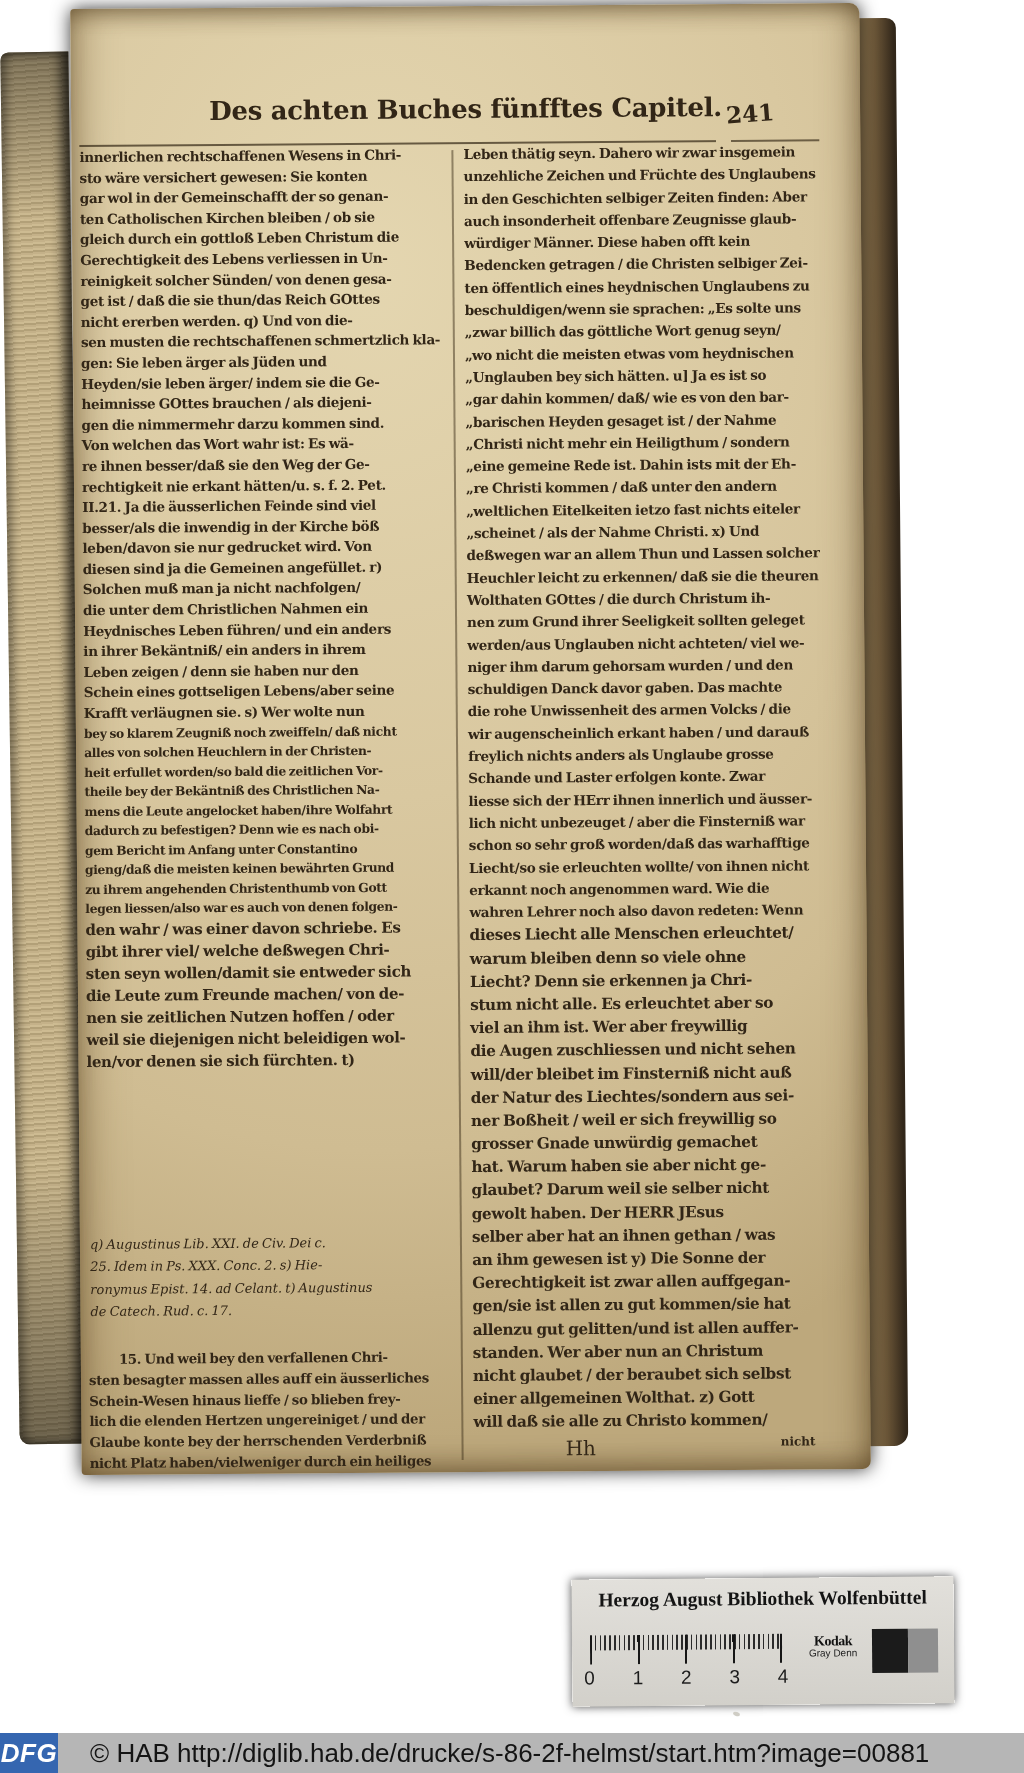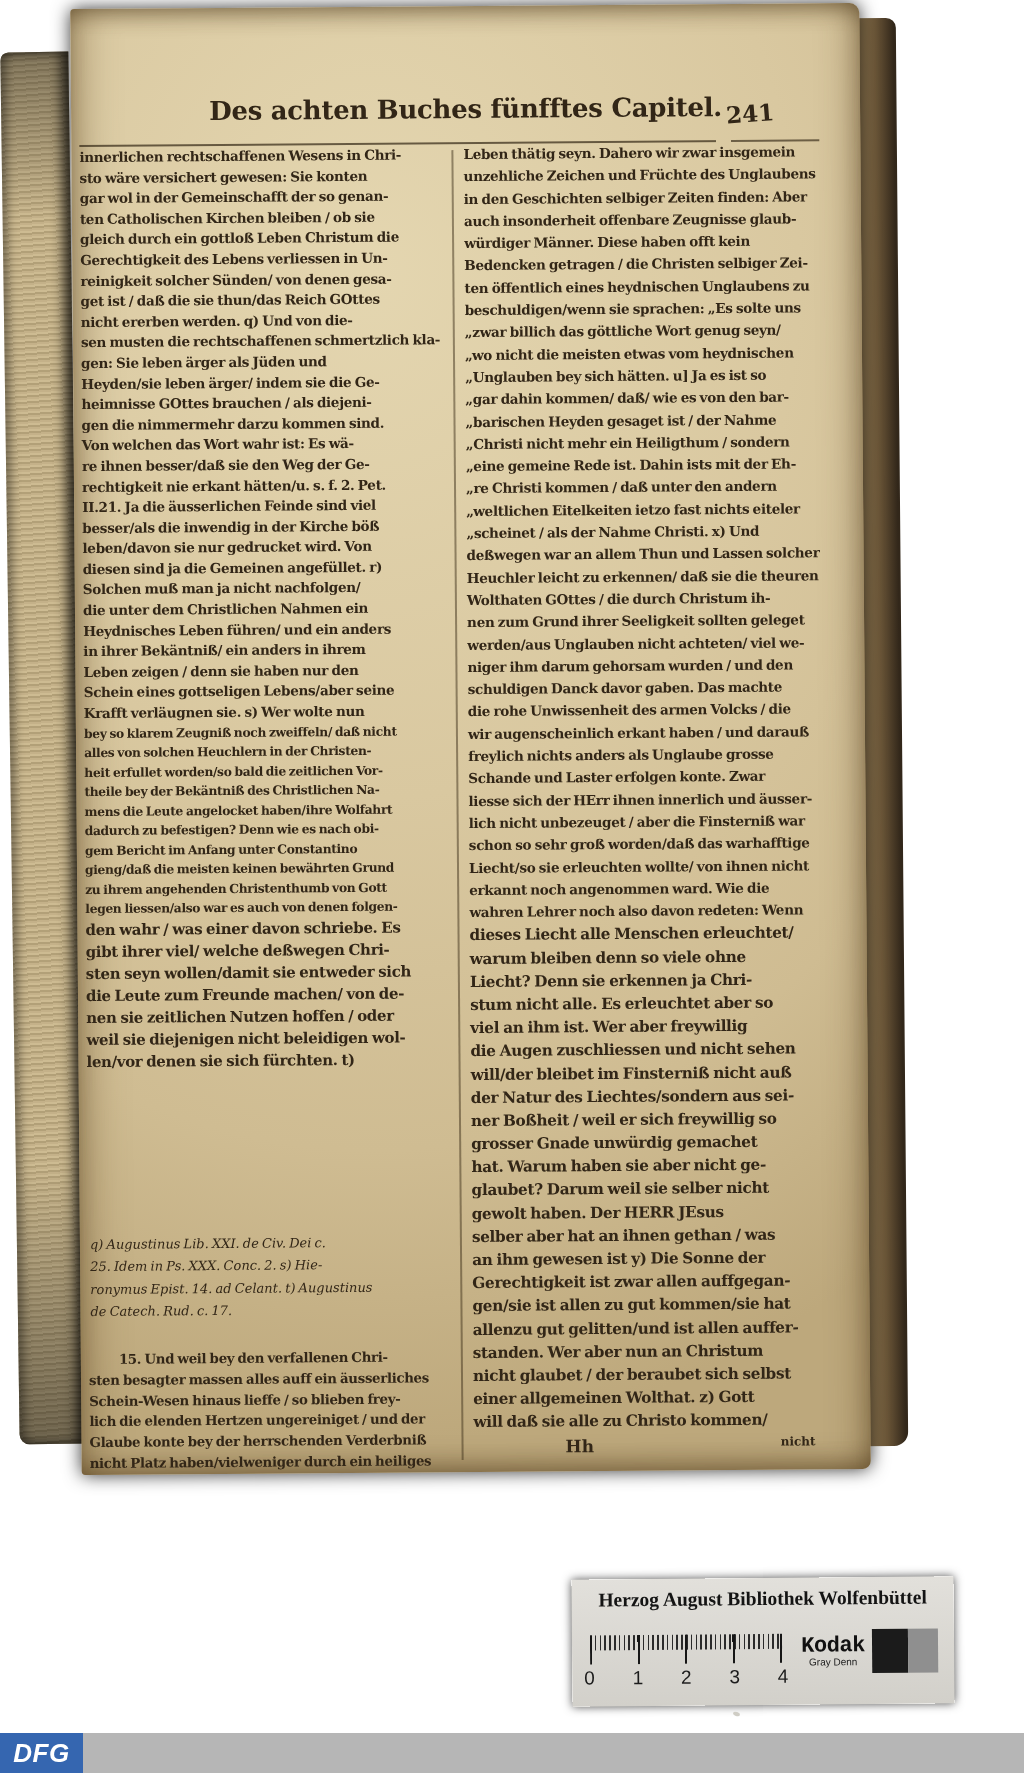--- a/index.html
+++ b/index.html
@@ -41,42 +41,42 @@
   .lc-s .tline{height:19.5px;font-size:12.3px;}
   .lc-l .tline{height:22px;font-size:15px;}
   .rc-a .tline{height:22.3px;font-size:13.6px;}
   .rc-l .tline{height:23.2px;font-size:15.3px;}
   .footnotes{position:absolute;left:10px;top:1228px;width:368px;font-family:"DejaVu Serif",serif;}
   .footnotes .tline{height:22.3px;font-size:13px;font-weight:normal;font-style:italic;letter-spacing:0;}
   .section15{position:absolute;left:8px;top:1342px;width:368px;}
   .section15 .tline{height:20.8px;font-size:13.4px;}
   .section15 .tline:first-child{text-indent:30px;}
   .sig-row{display:flex;align-items:flex-start;padding-left:92px;height:26px;}
-  .sig-mark{font-size:17px;font-weight:bold;}
+  .sig-mark{font-size:20px;font-weight:normal;}
   .catchword{margin-left:auto;margin-right:14px;font-size:12px;font-weight:bold;}
   
   .calib{position:absolute;left:572px;top:1578px;width:382px;height:127px;
     background:linear-gradient(180deg,#e2e0db,#d2d0ca);transform:rotate(-0.5deg);
     box-shadow:0 0 10px rgba(0,0,0,.7);}
   .calib-title{position:absolute;top:10px;left:0;width:100%;text-align:center;
     font-family:"Liberation Serif",serif;font-weight:bold;font-size:19.5px;color:#141414;}
   .ruler-minor{position:absolute;left:18px;top:56px;width:192px;height:15px;
     background:repeating-linear-gradient(90deg,#2b2b2b 0 1.6px,transparent 1.6px 4.8px);}
   .ruler-major{position:absolute;left:18px;top:56px;width:194px;height:29px;
     background:repeating-linear-gradient(90deg,#161616 0 2.2px,transparent 2.2px 47.5px);}
   .ruler-nums{position:absolute;left:12px;top:88px;width:204px;display:flex;justify-content:space-between;}
   .rnum{font-family:"Liberation Sans",sans-serif;font-size:19px;color:#1c1c1c;}
   .kodak{position:absolute;left:224px;top:56px;width:74px;text-align:center;}
-  .kodak-word{font-family:Liberation Mono, monospace;font-weight:bold;font-size:22px;color:#111;letter-spacing:-0.5px;}
+  .kodak-word{font-family:Liberation Serif, serif;font-weight:bold;font-size:14px;color:#111;letter-spacing:-0.5px;}
   .kodak-sub{font-family:"Liberation Sans",sans-serif;font-size:10px;color:#222;margin-top:-2px;}
   .patch-black{position:absolute;left:300px;top:52px;width:36px;height:44px;background:#1b1b1b;}
   .patch-gray{position:absolute;left:336px;top:52px;width:30px;height:44px;background:#8f8f8f;}
   
   .footer{position:absolute;left:0;bottom:0;width:1024px;height:40px;background:#b6b6b6;display:flex;align-items:center;}
-  .dfg{width:83px;height:40px;background:#3566b0;display:flex;align-items:center;justify-content:center;flex:0 0 auto;}
+  .dfg{width:58px;height:40px;background:#3566b0;display:flex;align-items:center;justify-content:center;flex:0 0 auto;}
   .dfg-text{font-family:"Liberation Sans",sans-serif;font-weight:bold;font-style:italic;
     font-size:26px;color:#fff;letter-spacing:0.5px;}
   .copy{font-family:"Liberation Sans",sans-serif;font-size:26px;color:#141414;margin-left:32px;white-space:nowrap;}
   .speck{position:absolute;left:733px;top:1712px;width:7px;height:4px;background:#cfcdc5;border-radius:50%;transform:rotate(20deg);}
 </style>
 </head>
 <body>
 
 <div class="stage">
 
@@ -248,15 +248,16 @@
     <div class="patch-black"></div>
     <div class="patch-gray"></div>
   </div>
 
   <div class="speck"></div>
 
   <div class="footer">
     <div class="dfg">
       <span class="dfg-text">DFG</span>
     </div>
+    <div class="copy">© HAB http://diglib.hab.de/drucke/s-86-2f-helmst/start.htm?image=00881</div>
   </div>
 
 </div>
 
 </body></html>

